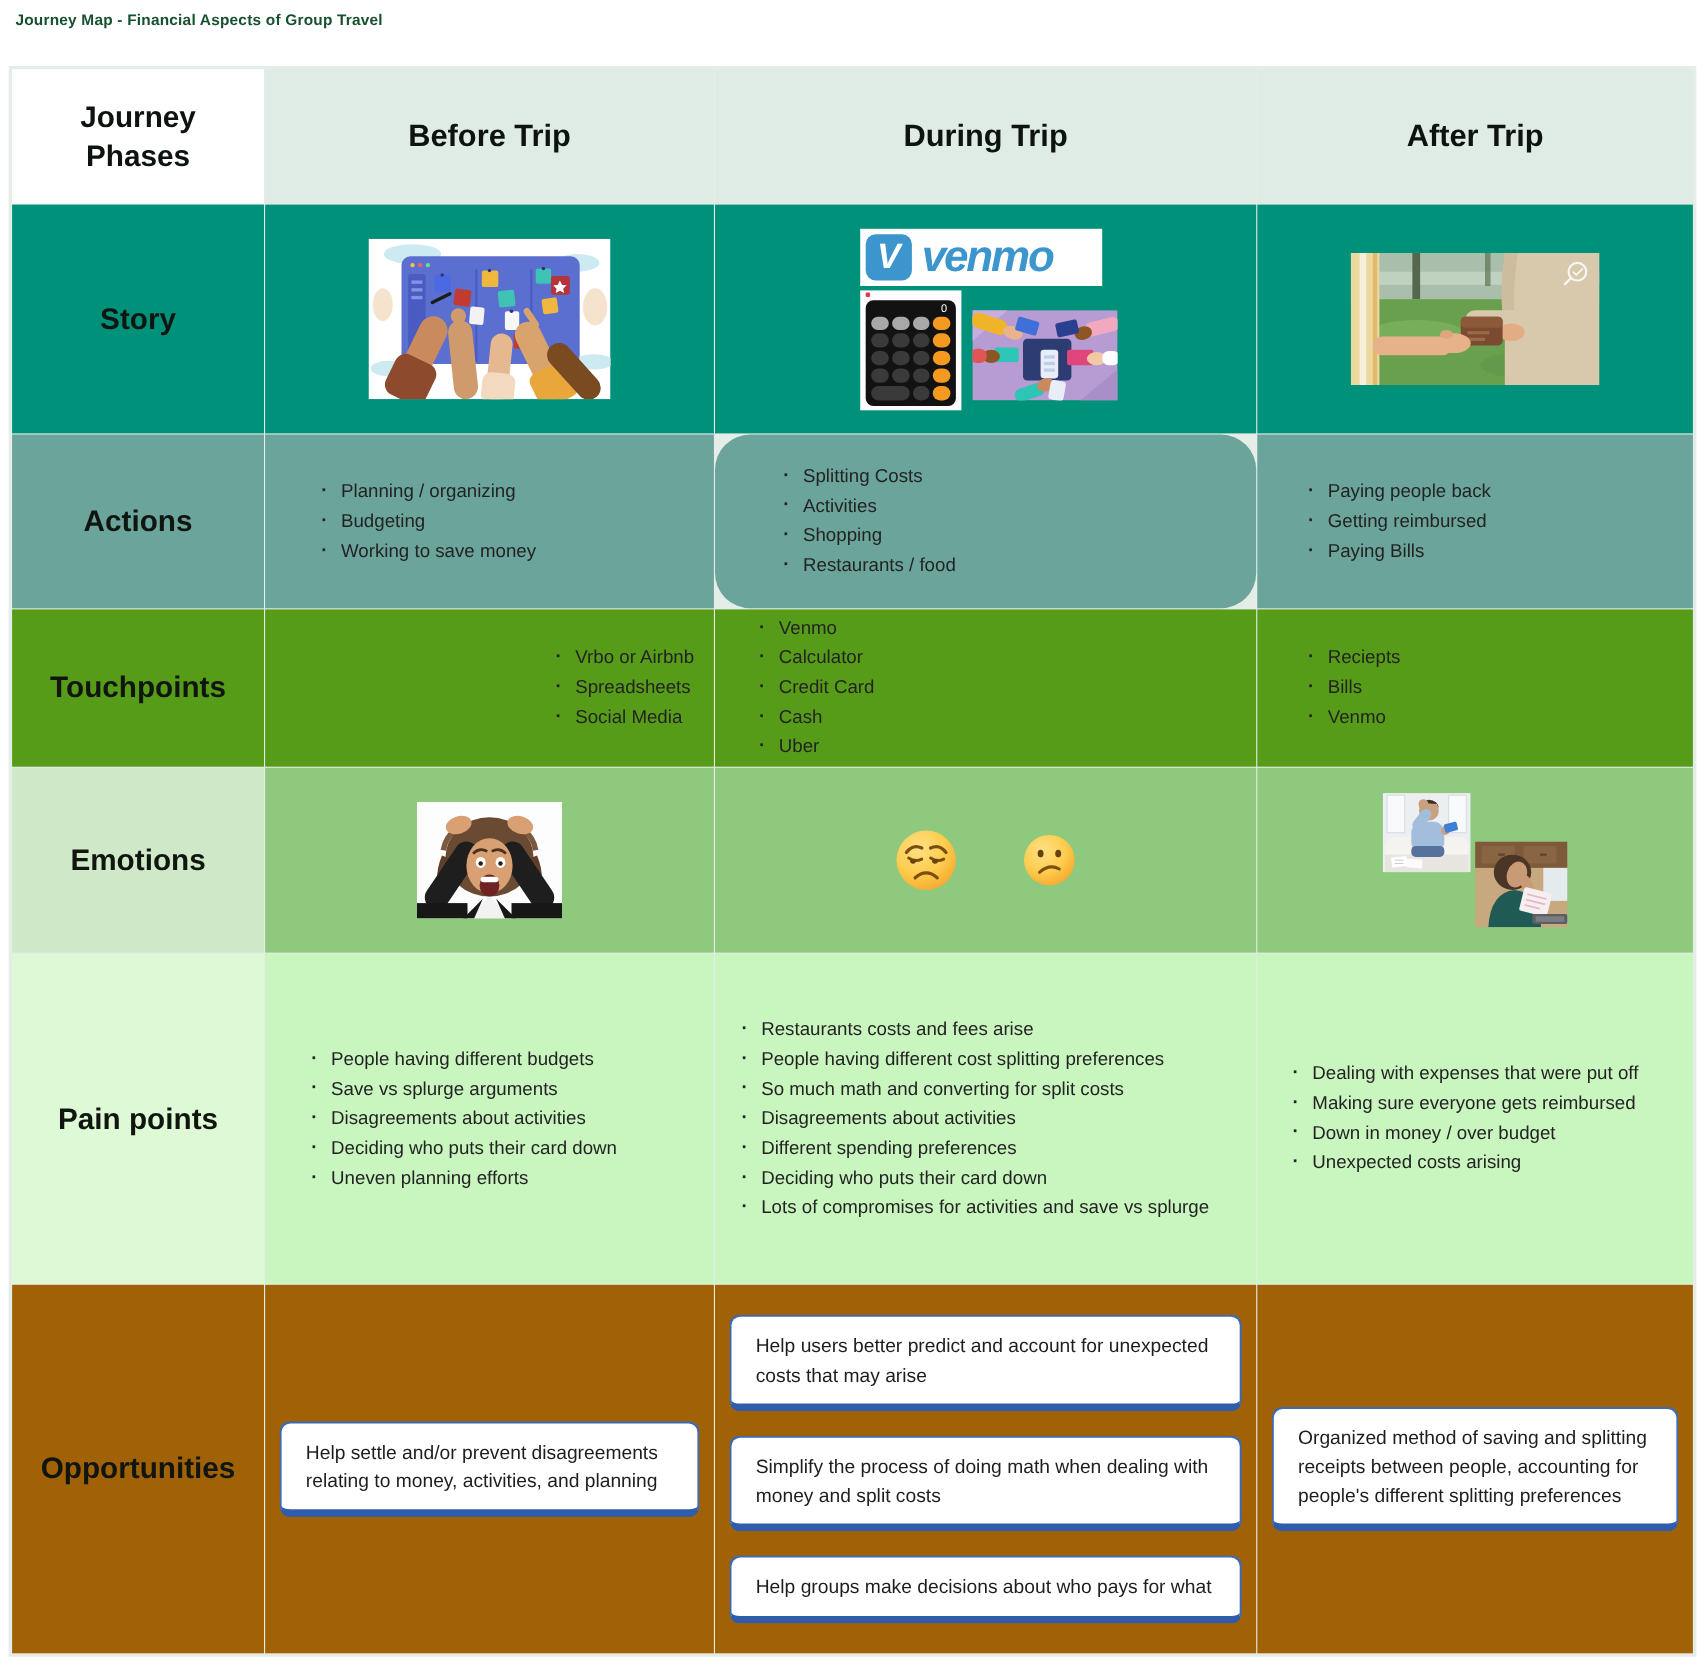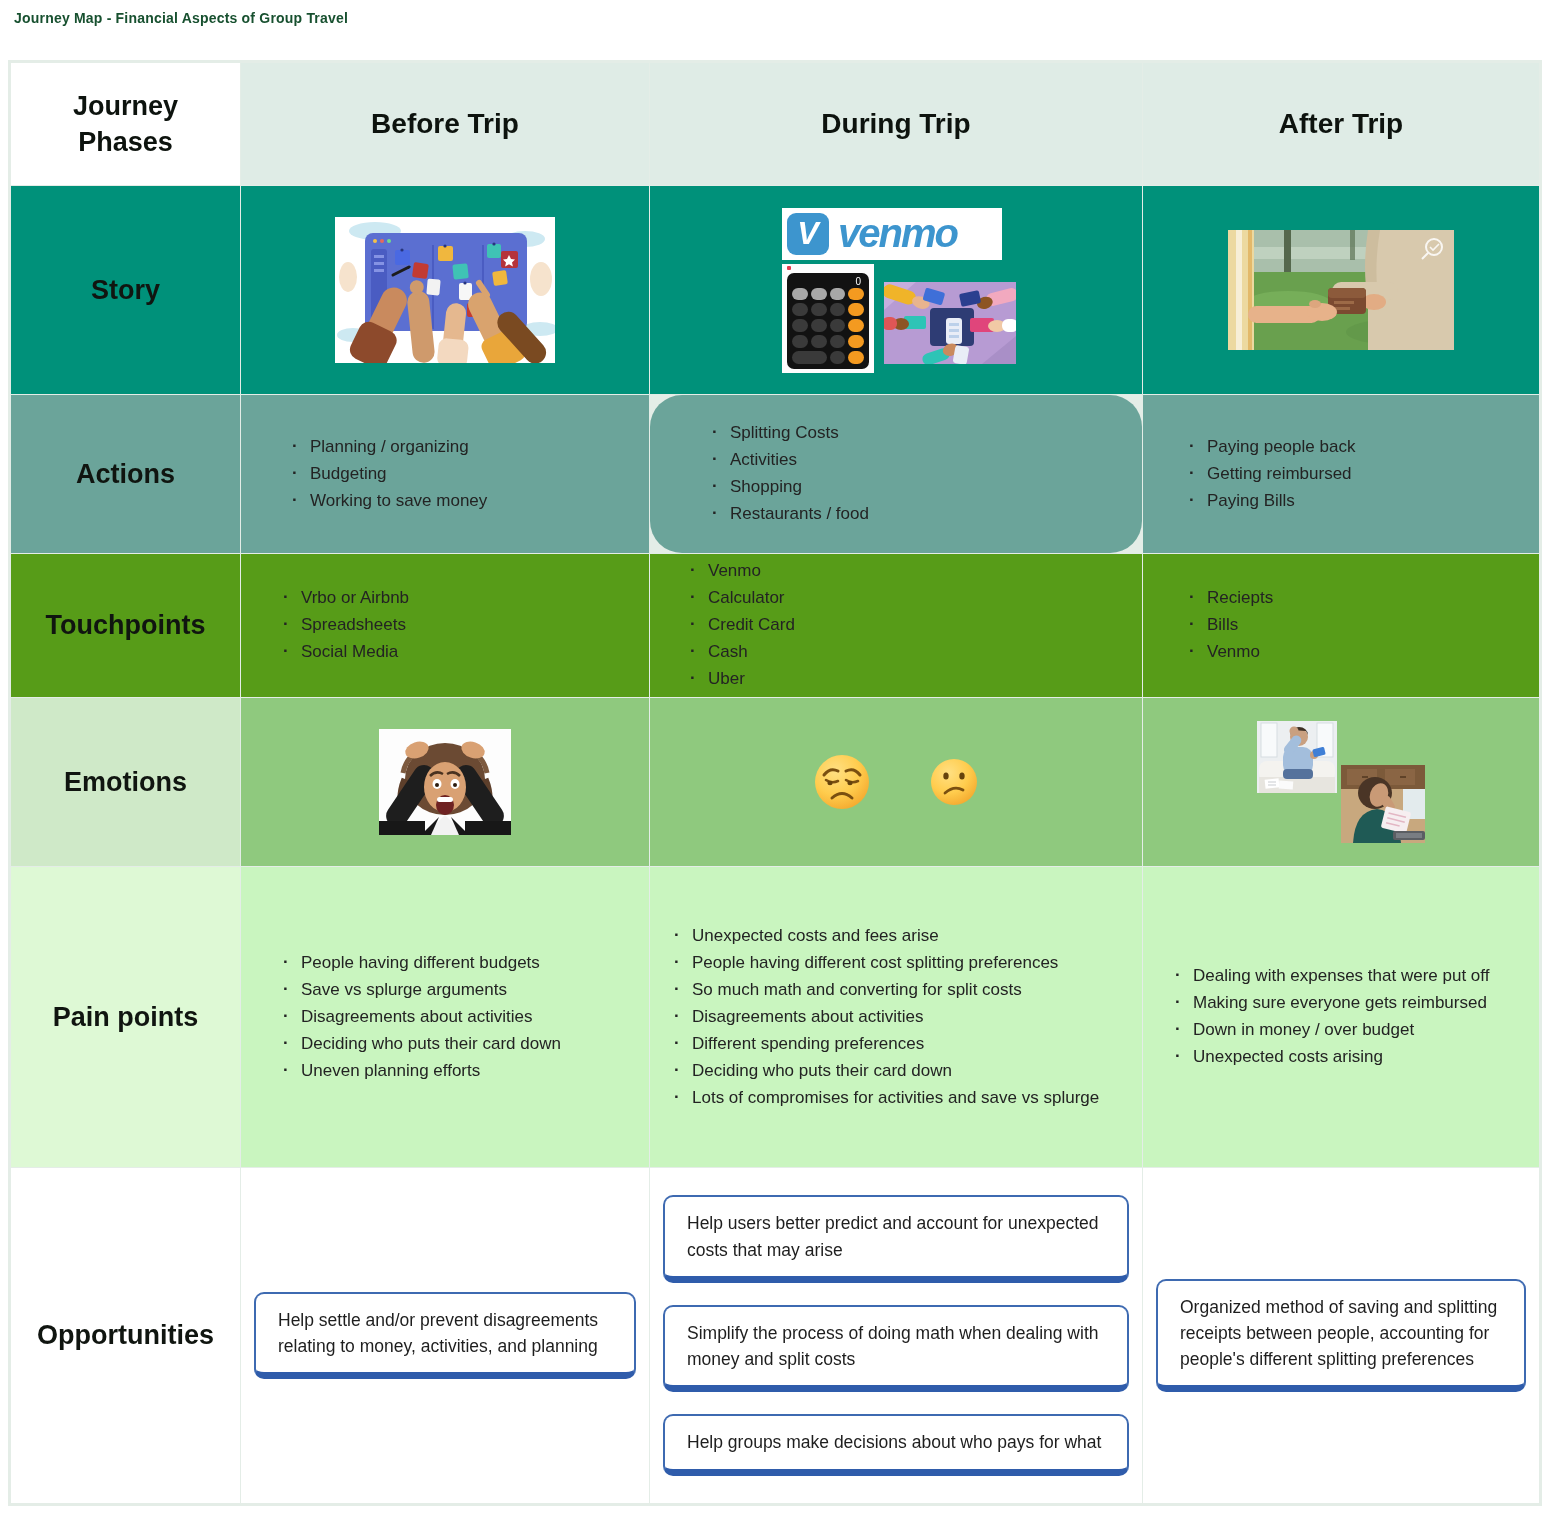--- a/index.html
+++ b/index.html
@@ -12,21 +12,21 @@
   .white{background:#ffffff;}
   .hd{background:#dfece6;font-weight:bold;font-size:28px;color:#0d130e;}
   .phases{font-weight:bold;font-size:27px;color:#0d130e;text-align:center;line-height:1.35;padding:0 30px;}
   .story{background:#00917a;}
   .act{background:#6ba49a;}
   .tp{background:#579c18;}
   .emoL{background:#cfe9c8;}
   .emo{background:#8fc97e;}
   .painL{background:#def9d5;}
   .pain{background:#c9f5bf;}
-  .opp{background:#ffffff;align-items:center;}
+  .opp{background:#a16207;align-items:center;}
   .lbl{font-weight:bold;font-size:27px;color:#101510;text-align:center;}
   .listcell{flex-direction:column;align-items:flex-start;justify-content:center;padding:12px 18px 12px 28px;}
   ul.blist{list-style:none;margin:0;padding:0;}
   ul.blist li{position:relative;padding-left:20px;font-size:17px;color:#232323;margin:4.5px 0;line-height:1.32;}
   ul.blist li::before{content:"·";position:absolute;left:2px;top:-1px;font-weight:bold;color:#232323;}
   .oppcell{flex-direction:column;gap:22px;padding:0 13px;}
   .opp-box{width:100%;box-sizing:border-box;background:#fff;border:2.5px solid #3e6ab1;border-bottom:7px solid #2f5cab;
            border-radius:10px;padding:13px 22px;font-size:17.5px;line-height:1.5;color:#1e1e1e;}
   
   .during-art{position:relative;width:240px;height:165px;}
@@ -238,21 +238,21 @@
   </div>
   <div class="cell act listcell" style="padding-left:44px;">
     <ul class="blist">
         <li>Paying people back</li>
         <li>Getting reimbursed</li>
         <li>Paying Bills</li>
       </ul>
   </div>
 
   <div class="cell tp lbl">Touchpoints</div>
-  <div class="cell tp listcell" style="padding-left:40px;">
+  <div class="cell tp listcell" style="padding-left:40px;align-items:flex-end;">
     <ul class="blist">
         <li>Vrbo or Airbnb</li>
         <li>Spreadsheets</li>
         <li>Social Media</li>
       </ul>
   </div>
   <div class="cell tp listcell" style="padding-left:38px;">
     <ul class="blist">
         <li>Venmo</li>
         <li>Calculator</li>
@@ -395,21 +395,21 @@
     <ul class="blist">
         <li>People having different budgets</li>
         <li>Save vs splurge arguments</li>
         <li>Disagreements about activities</li>
         <li>Deciding who puts their card down</li>
         <li>Uneven planning efforts</li>
       </ul>
   </div>
   <div class="cell pain listcell" style="padding-left:22px;">
     <ul class="blist">
-        <li>Unexpected costs and fees arise</li>
+        <li>Restaurants costs and fees arise</li>
         <li>People having different cost splitting preferences</li>
         <li>So much math and converting for split costs</li>
         <li>Disagreements about activities</li>
         <li>Different spending preferences</li>
         <li>Deciding who puts their card down</li>
         <li>Lots of compromises for activities and save vs splurge</li>
       </ul>
   </div>
   <div class="cell pain listcell" style="padding-left:30px;">
     <ul class="blist">

